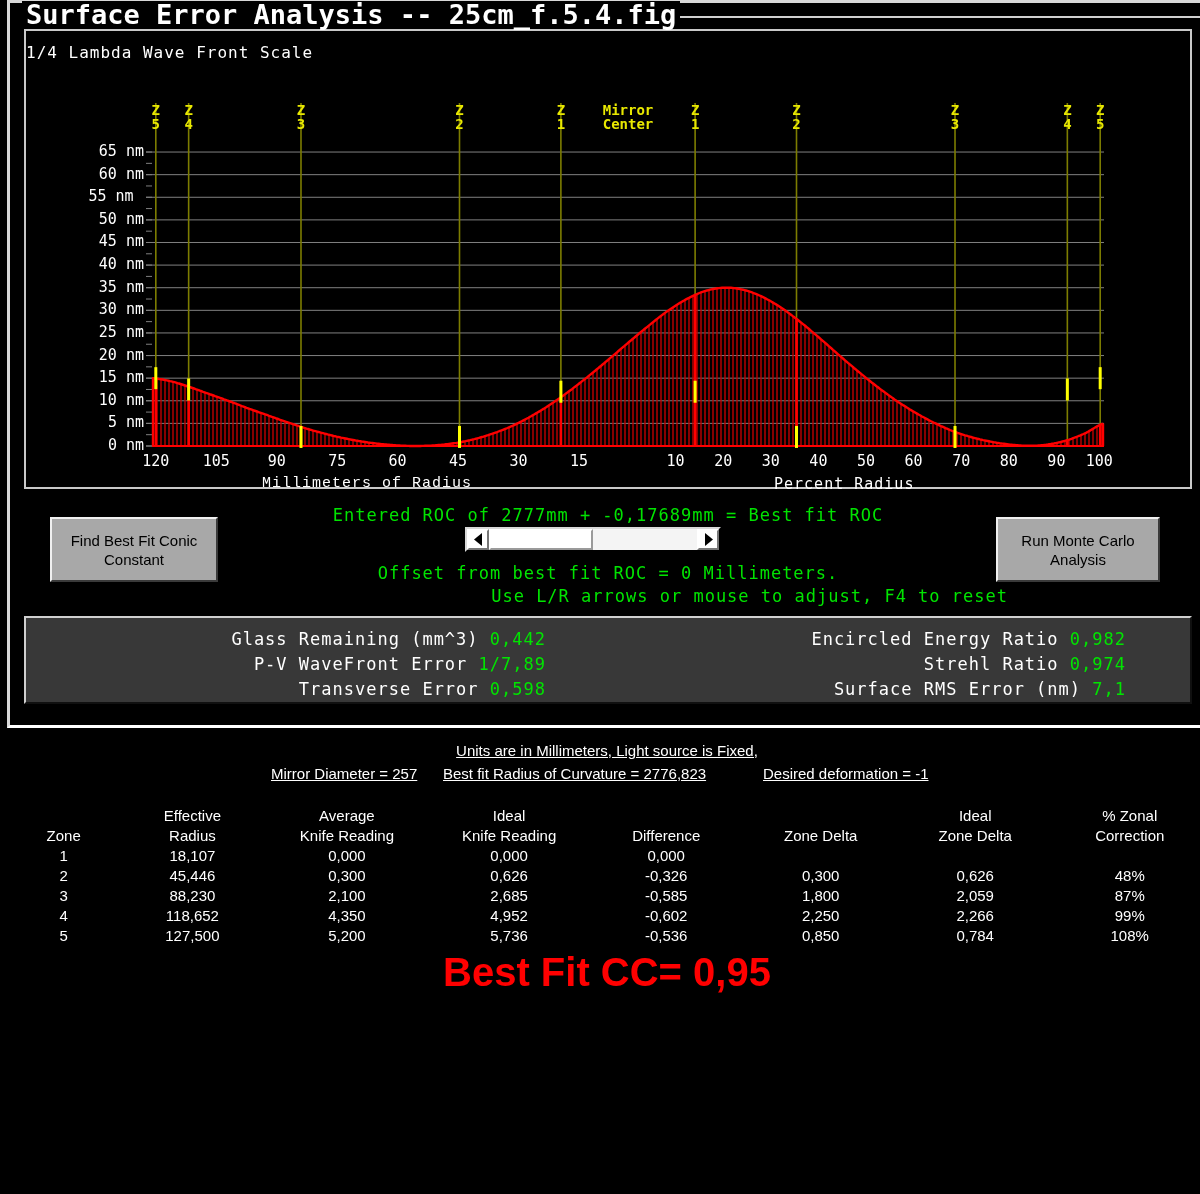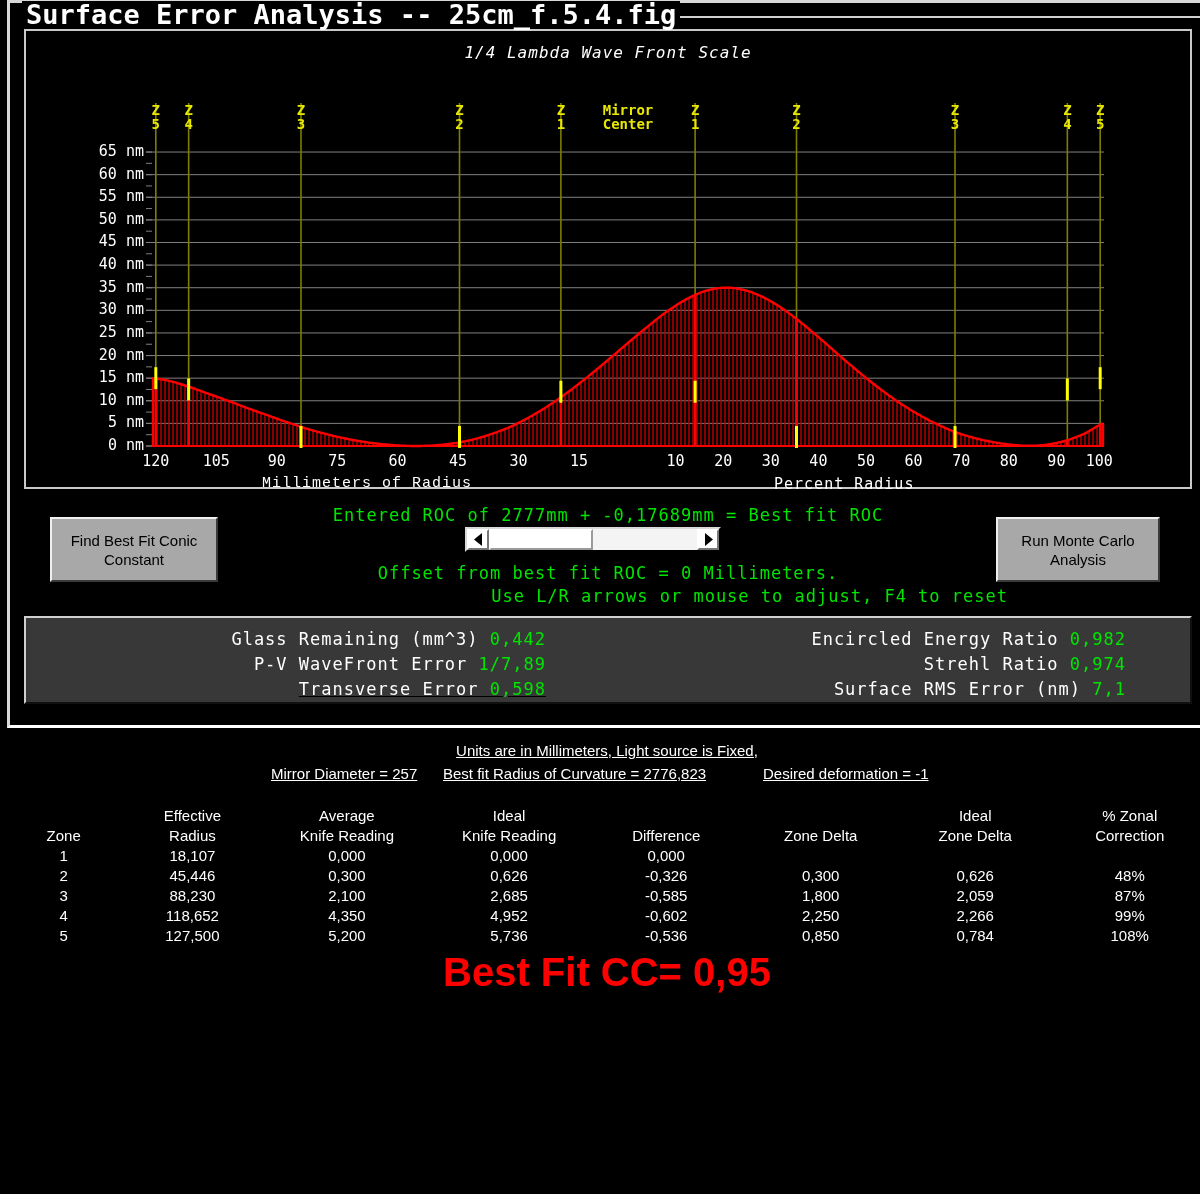--- a/index.html
+++ b/index.html
@@ -33,23 +33,23 @@
     z-index:1;
   }
 
   
   .chart-frame{
     position:absolute;left:14px;top:26px;width:1168px;height:460px;
     background:#000;box-sizing:border-box;
     border:2px solid #c9c9c9;
   }
   .chart-top-label{
-    position:absolute;left:0;top:12px;width:100%;text-align:center;
+    position:absolute;left:0;top:12px;width:100%;
     color:#ffffff;font-family:"DejaVu Sans Mono","Liberation Mono",monospace;
-    font-size:16px;letter-spacing:1px;font-style:italic;
+    font-size:16px;letter-spacing:1px;
   }
 
   .plot{
     position:absolute;left:0;top:0;width:1168px;height:460px;
   }
 
   
   .zone-head{
     position:absolute;color:#e8e800;
     font-family:"DejaVu Sans Mono","Liberation Mono",monospace;
@@ -511,21 +511,21 @@
           <div class="ylab" style="left:52px;top:384.3880597014925px;width:66px;">5 nm</div>
           <div class="ylab" style="left:52px;top:361.7761194029851px;width:66px;">10 nm</div>
           <div class="ylab" style="left:52px;top:339.1641791044776px;width:66px;">15 nm</div>
           <div class="ylab" style="left:52px;top:316.55223880597015px;width:66px;">20 nm</div>
           <div class="ylab" style="left:52px;top:293.94029850746267px;width:66px;">25 nm</div>
           <div class="ylab" style="left:52px;top:271.32835820895525px;width:66px;">30 nm</div>
           <div class="ylab" style="left:52px;top:248.71641791044777px;width:66px;">35 nm</div>
           <div class="ylab" style="left:52px;top:226.10447761194033px;width:66px;">40 nm</div>
           <div class="ylab" style="left:52px;top:203.49253731343282px;width:66px;">45 nm</div>
           <div class="ylab" style="left:52px;top:180.88059701492537px;width:66px;">50 nm</div>
-          <div class="ylab" style="left:52px;top:158.2686567164179px;width:66px;">55 nm</div>
+          <div class="ylab" style="left:52px;top:158.2686567164179px;width:66px;text-align:center;">55 nm</div>
           <div class="ylab" style="left:52px;top:135.65671641791045px;width:66px;">60 nm</div>
           <div class="ylab" style="left:52px;top:113.04477611940297px;width:66px;">65 nm</div>
           <div class="xlab" style="left:105.80799999999999px;top:421px;width:48px;">120</div>
           <div class="xlab" style="left:166.26px;top:421px;width:48px;">105</div>
           <div class="xlab" style="left:226.712px;top:421px;width:48px;">90</div>
           <div class="xlab" style="left:287.164px;top:421px;width:48px;">75</div>
           <div class="xlab" style="left:347.616px;top:421px;width:48px;">60</div>
           <div class="xlab" style="left:408.068px;top:421px;width:48px;">45</div>
           <div class="xlab" style="left:468.52px;top:421px;width:48px;">30</div>
           <div class="xlab" style="left:528.972px;top:421px;width:48px;">15</div>
@@ -569,21 +569,21 @@
         <svg width="11" height="13" viewBox="0 0 11 13">
             <polygon points="2,0 2,13 10,6.5" fill="#000"></polygon>
           </svg>
       </div>
     </div>
 
     <div class="stats">
       <div id="stats-left">
           <div class="stat-row" style="top: 11px; left: 0px; width: 520px; text-align: right;"><span class="stat-label">Glass Remaining (mm^3) </span><span class="stat-val">0,442</span></div>
           <div class="stat-row" style="top: 36px; left: 0px; width: 520px; text-align: right;"><span class="stat-label">P-V WaveFront Error </span><span class="stat-val">1/7,89</span></div>
-          <div class="stat-row" style="top: 61px; left: 0px; width: 520px; text-align: right; text-decoration: underline;"><span class="stat-label">Transverse Error </span><span class="stat-val">0,598</span></div>
+          <div class="stat-row" style="top: 61px; left: 0px; width: 520px; text-align: right;"><span class="stat-label">Transverse Error </span><span class="stat-val">0,598</span></div>
         </div>
       <div id="stats-right">
           <div class="stat-row" style="top: 11px; left: 560px; width: 540px; text-align: right;"><span class="stat-label">Encircled Energy Ratio </span><span class="stat-val">0,982</span></div>
           <div class="stat-row" style="top: 36px; left: 560px; width: 540px; text-align: right;"><span class="stat-label">Strehl Ratio </span><span class="stat-val">0,974</span></div>
           <div class="stat-row" style="top: 61px; left: 560px; width: 540px; text-align: right;"><span class="stat-label">Surface RMS Error (nm) </span><span class="stat-val">7,1</span></div>
         </div>
     </div>
   </div>
 
   <div class="report">

